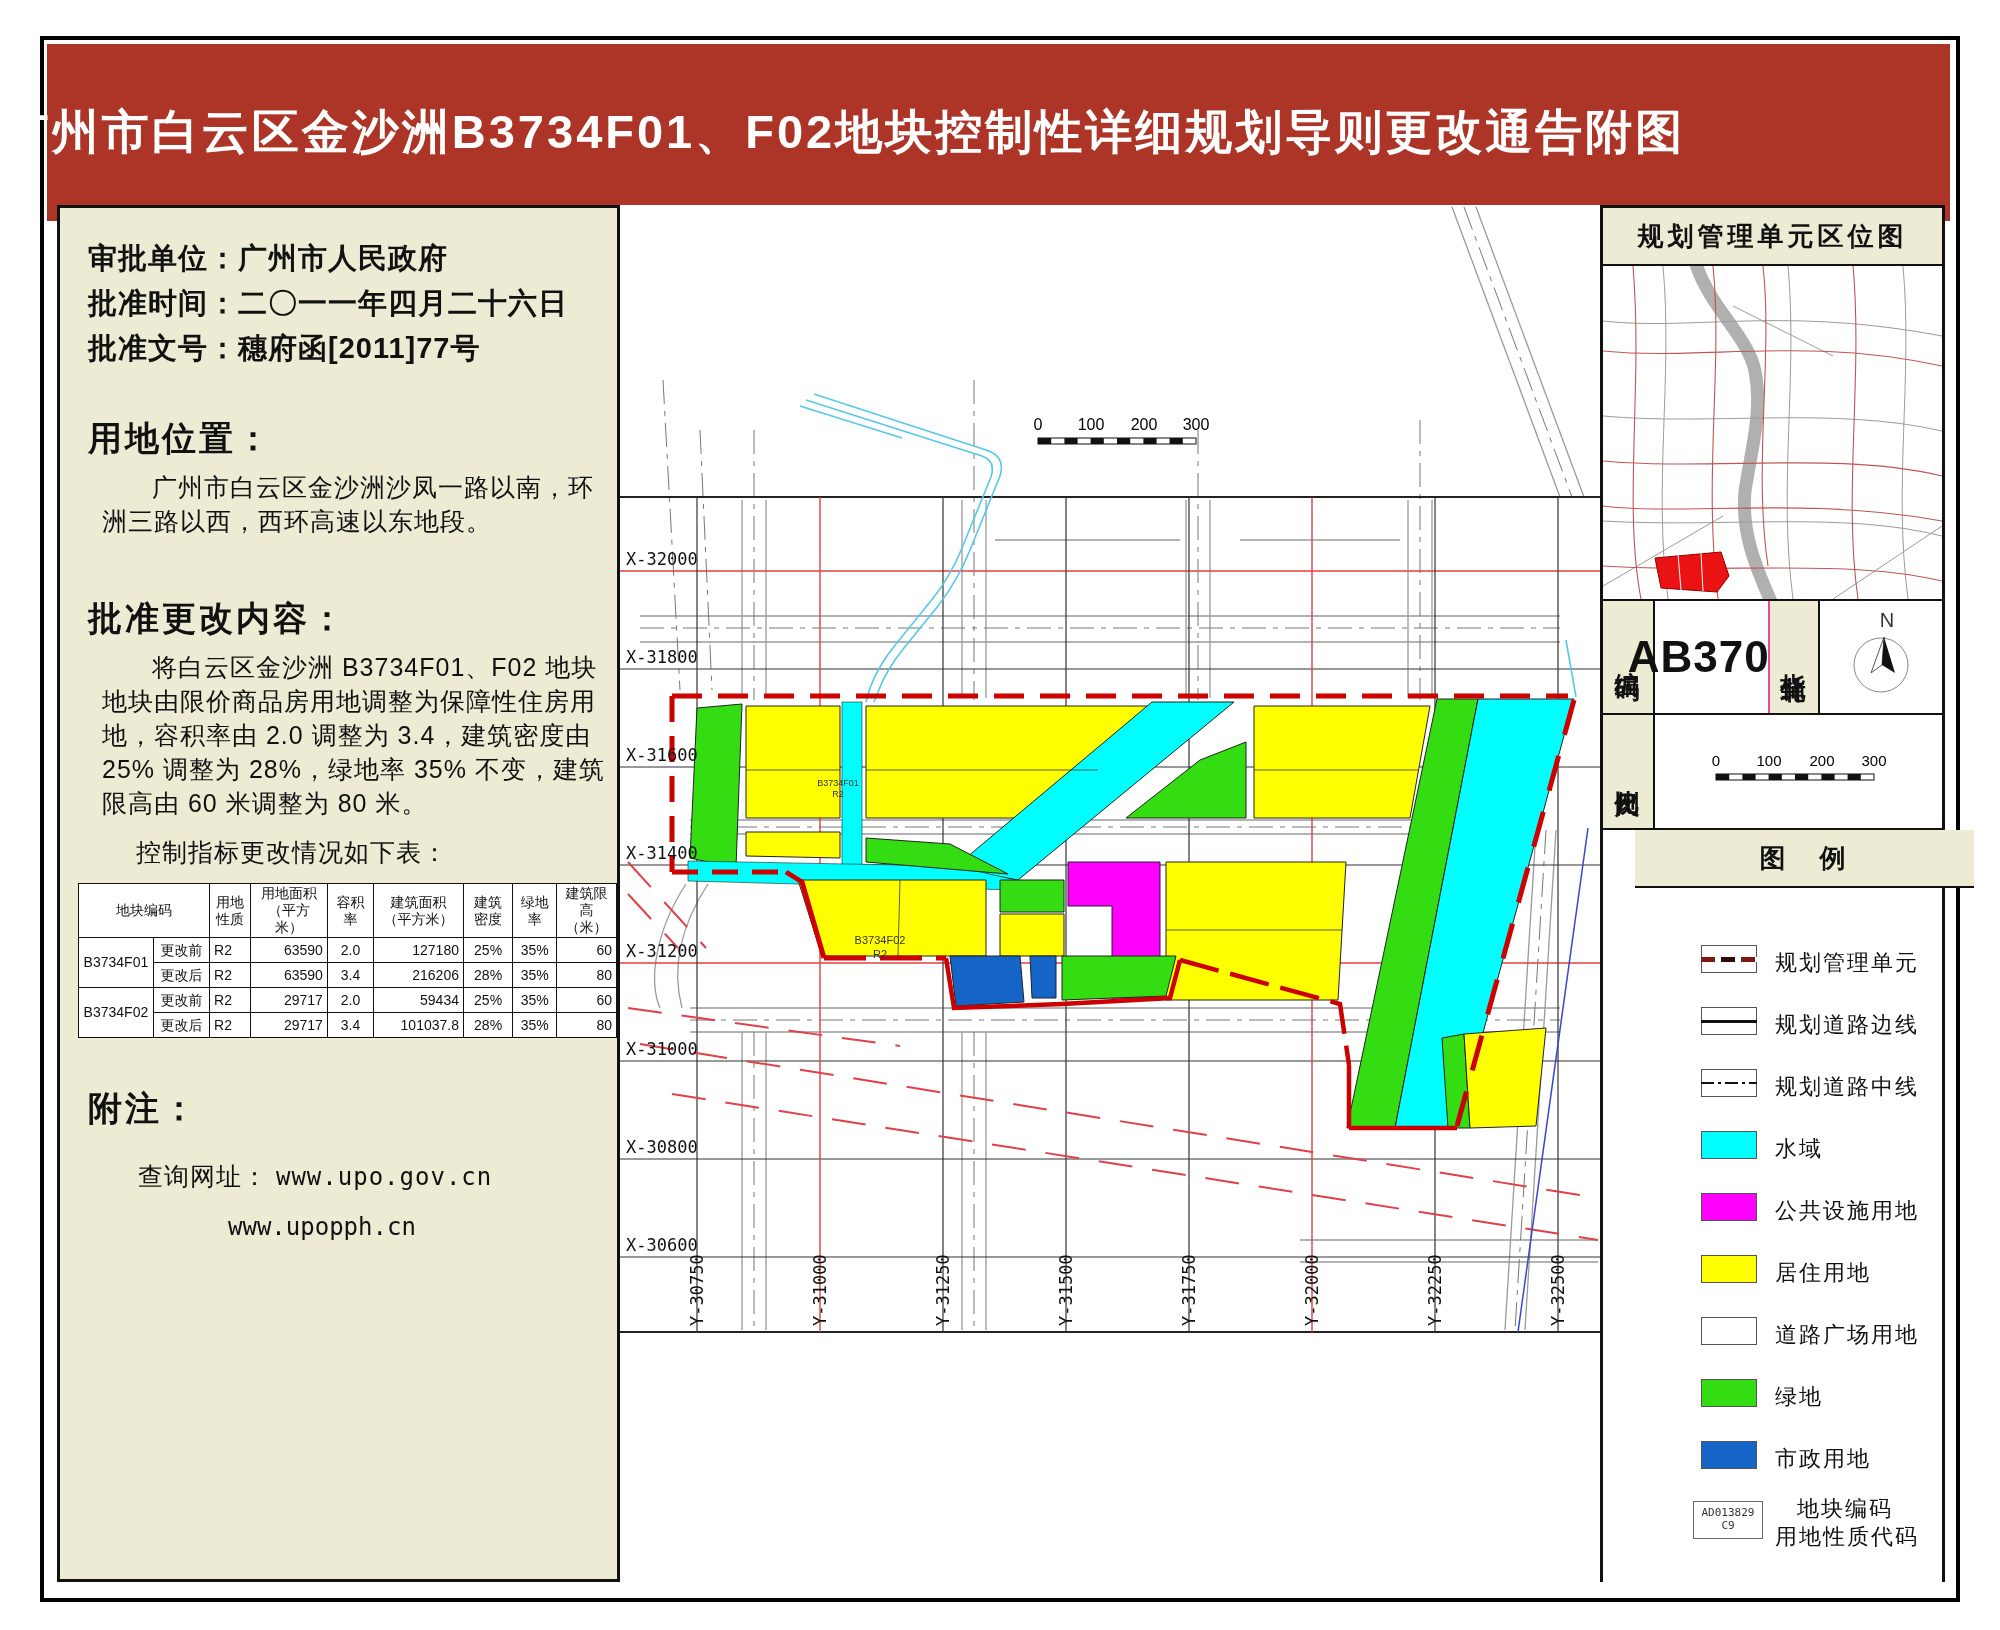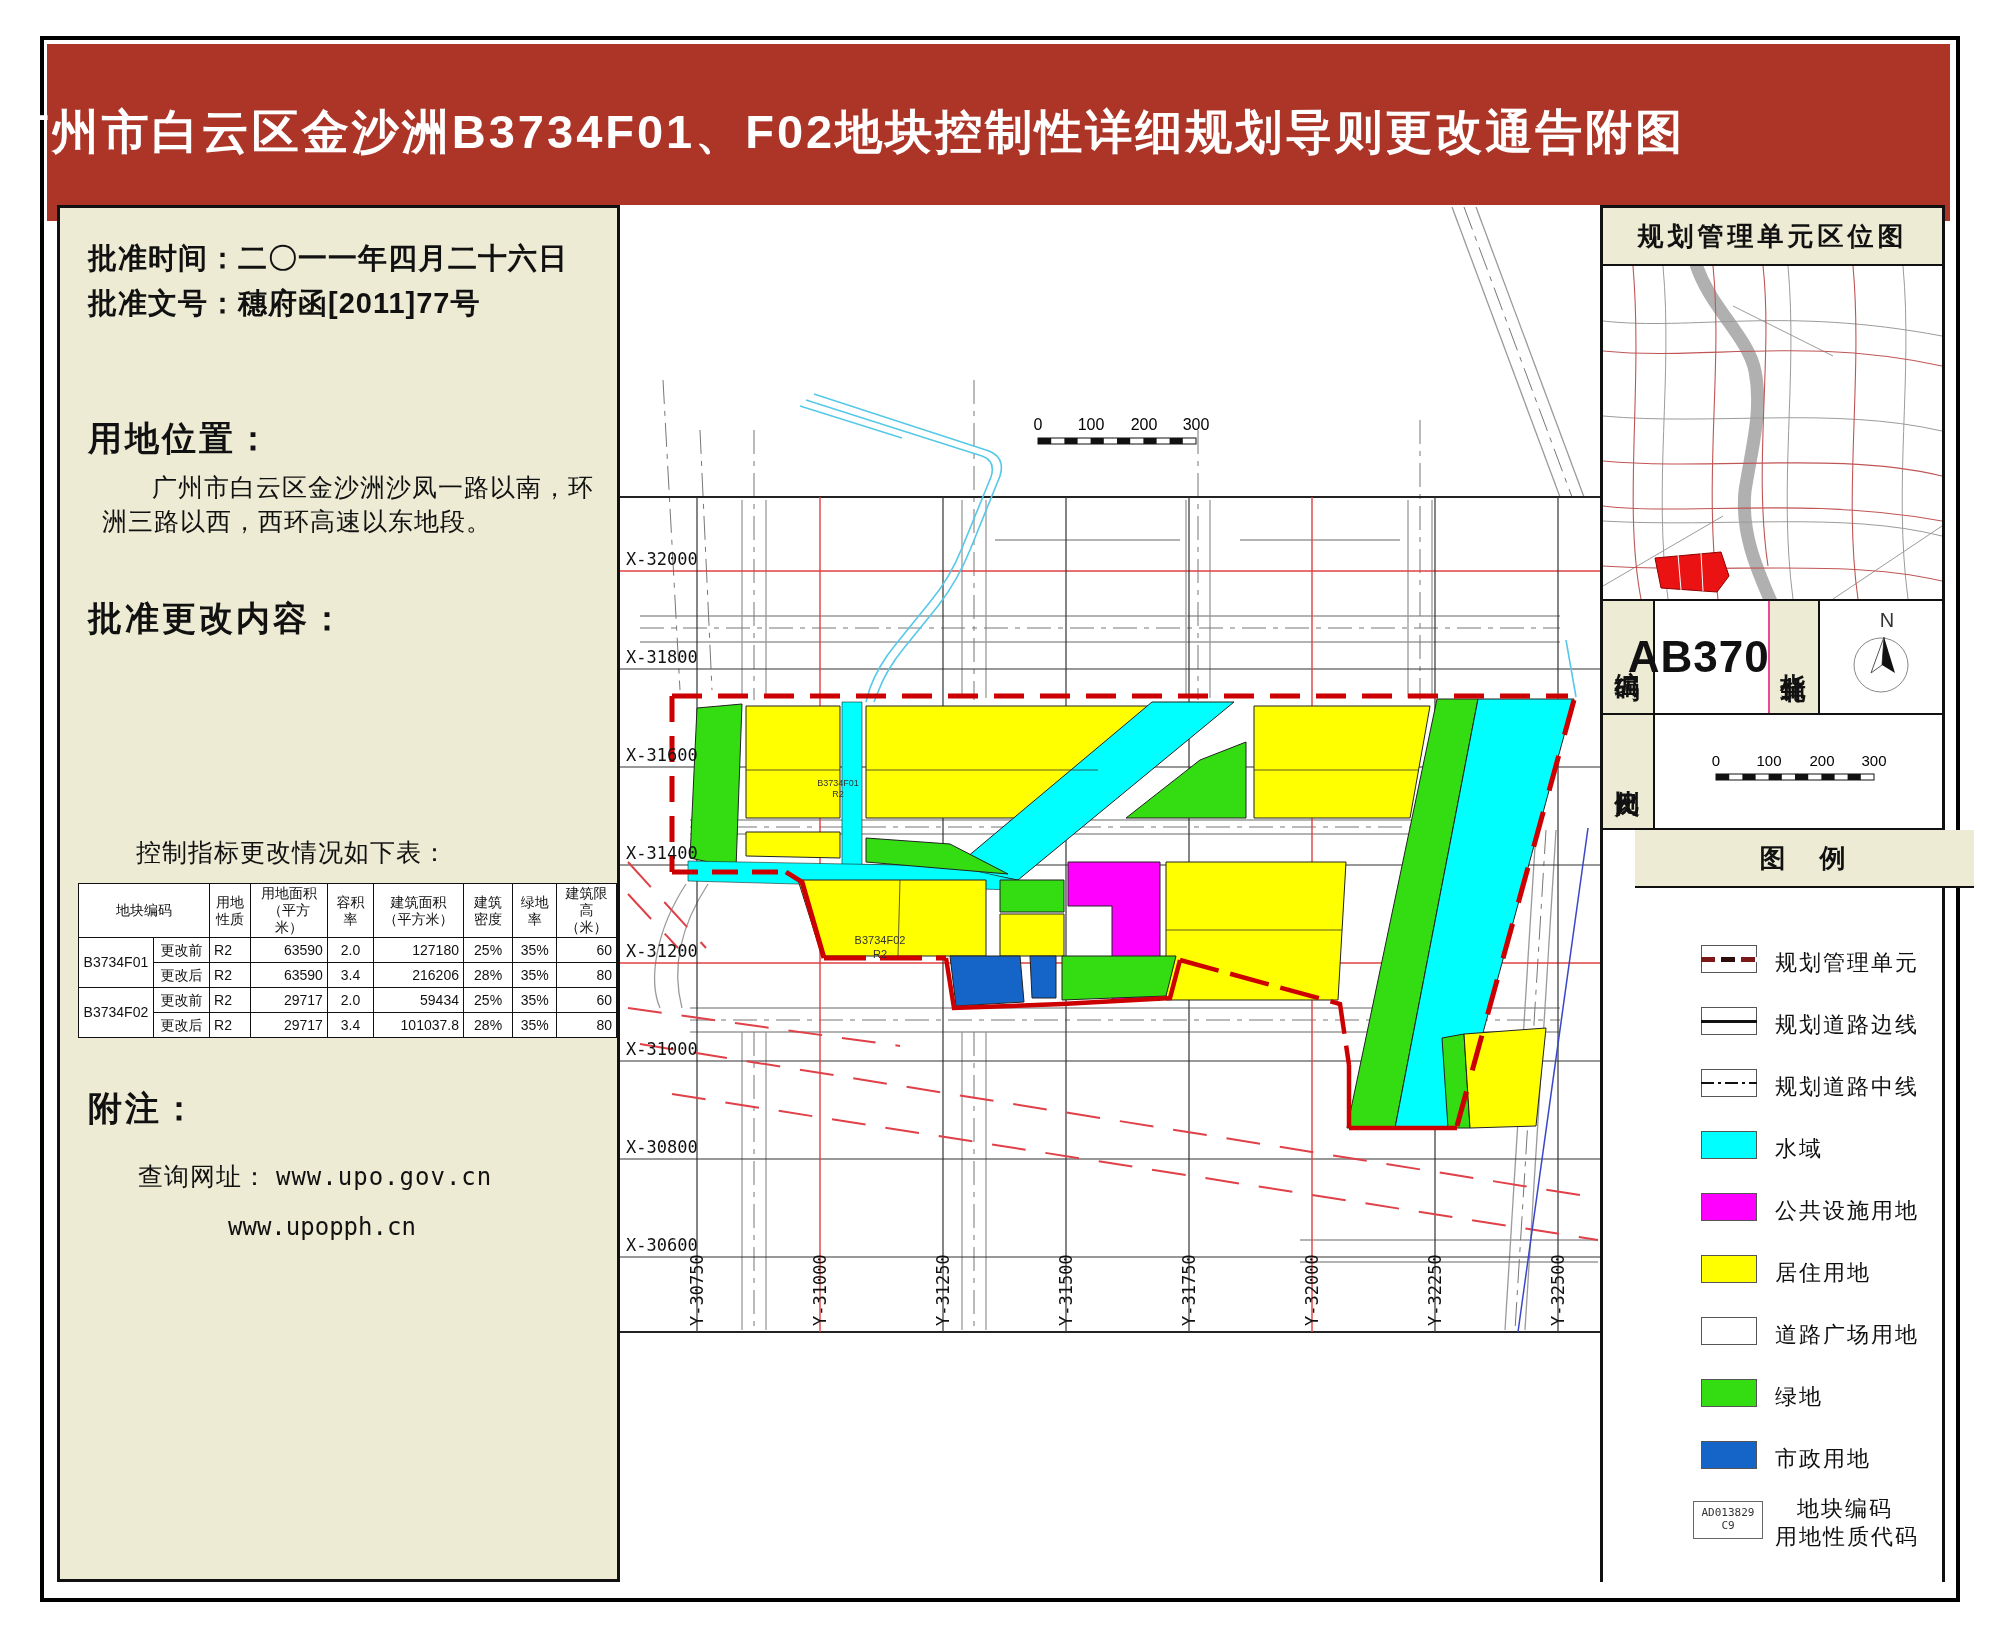--- a/index.html
+++ b/index.html
@@ -79,28 +79,30 @@
 
 <div class="page">
   <div class="frame"></div>
 
   <div class="header">
     <div class="title">广州市白云区金沙洲B3734F01、F02地块控制性详细规划导则更改通告附图</div>
   </div>
 
   <div class="left-panel">
     <div class="info-block">
+      <div><span>审批单位：</span><span>广州市人民政府</span></div>
       <div><span>批准时间：</span><span>二〇一一年四月二十六日</span></div>
       <div><span>批准文号：</span><span>穗府函[2011]77号</span></div>
     </div>
 
     <div class="heading" style="top:208px;">用地位置：</div>
     <div class="para" style="top:262px;">广州市白云区金沙洲沙凤一路以南，环洲三路以西，西环高速以东地段。</div>
 
     <div class="heading" style="top:388px;">批准更改内容：</div>
+    <div class="para" style="top:442px;">将白云区金沙洲 B3734F01、F02 地块地块由限价商品房用地调整为保障性住房用地，容积率由 2.0 调整为 3.4，建筑密度由 25% 调整为 28%，绿地率 35% 不变，建筑限高由 60 米调整为 80 米。</div>
     <div class="tbl-intro" style="top:628px;">控制指标更改情况如下表：</div>
 
     <table class="ctl-table">
       <tbody>
           <tr>
         <th colspan="2" class="c-blk">地块编码</th>
         <th class="c-nat">用地性质</th>
         <th class="c-area">用地面积（平方米）</th>
         <th class="c-far">容积率</th>
         <th class="c-barea">建筑面积（平方米）</th>

